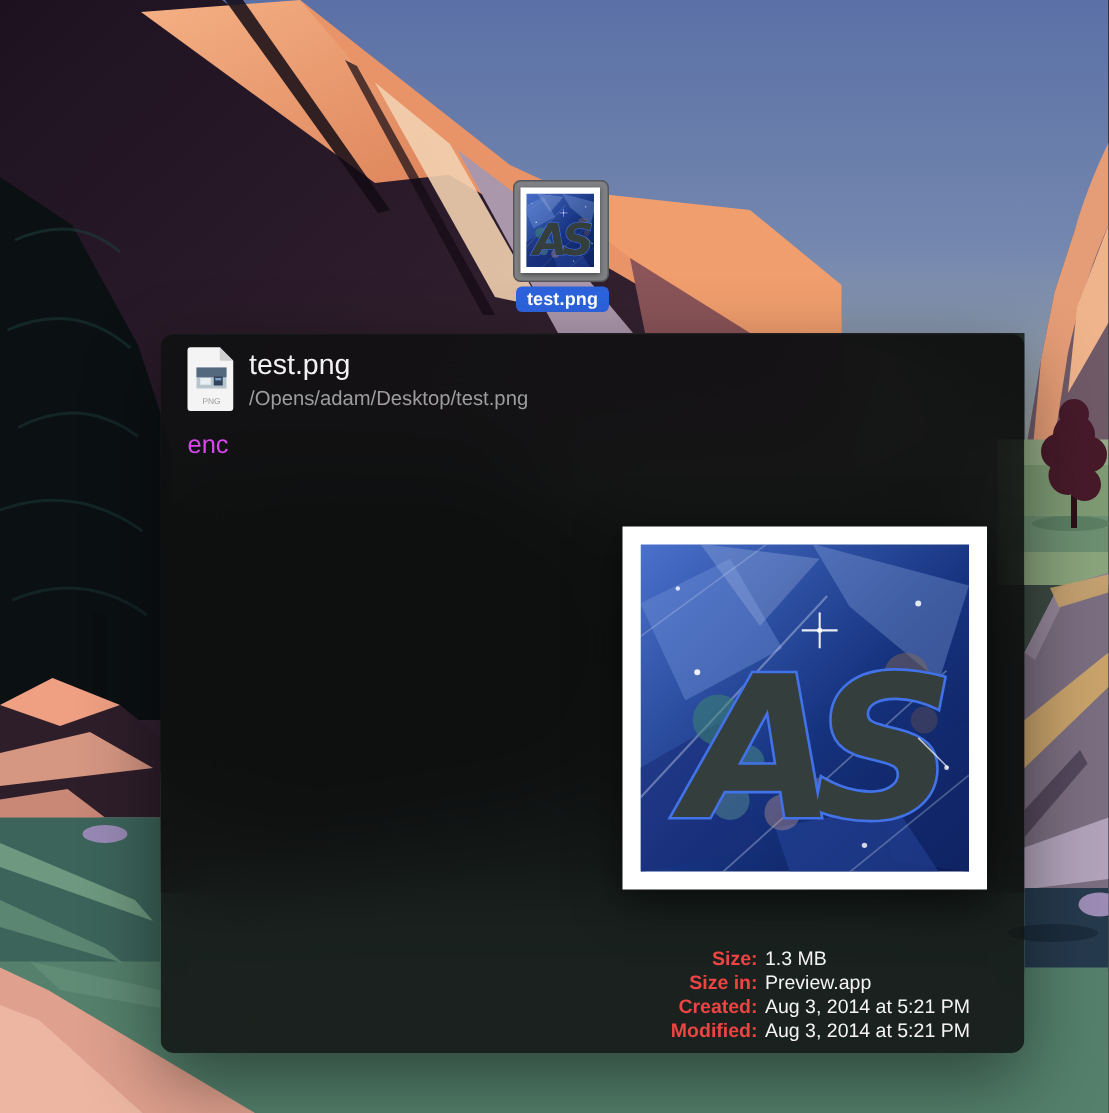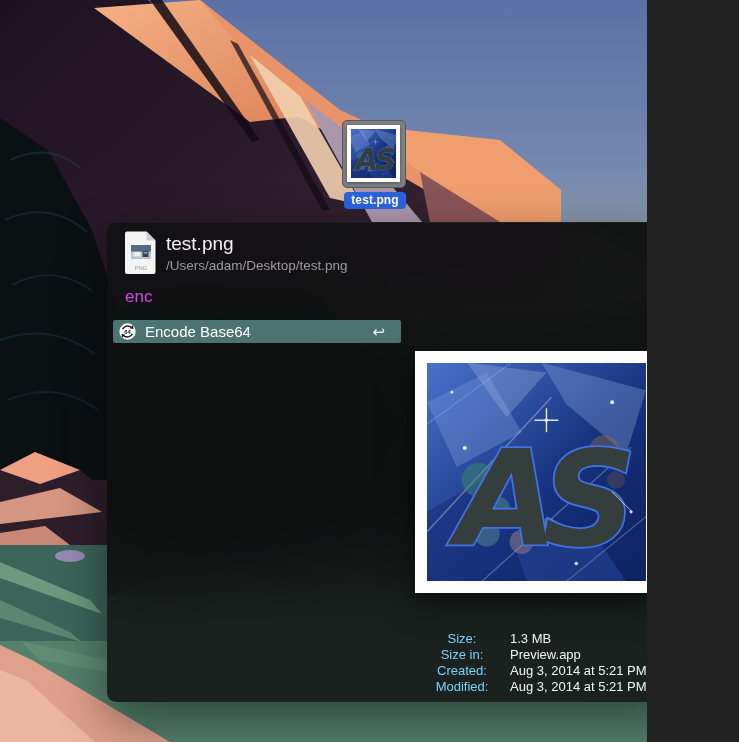--- a/index.html
+++ b/index.html
@@ -1,16 +1,16 @@
 <!DOCTYPE html>
 <html><head>
 <meta charset="utf-8">
 <style>
   html,body{margin:0;padding:0;background:#222;}
-  .stage{position:relative;width:647px;height:742px;overflow:hidden;
+  .stage{position:relative;width:739px;height:742px;overflow:hidden;
          font-family:"Liberation Sans", sans-serif;
          -webkit-font-smoothing:antialiased;}
   .stage svg.bg{position:absolute;left:0;top:0;}
 
   
   .desk-icon{position:absolute;left:342px;top:120px;width:64px;height:68px;}
   .desk-icon .sel-frame{position:absolute;inset:0;background:#7e8083;border:1px solid #55575a;border-radius:5px;}
   .desk-icon .img-frame{position:absolute;left:5px;top:5px;width:45px;height:49px;background:#ffffff;padding:4px;box-shadow:0 1px 3px rgba(0,0,0,.4);}
   .desk-icon .img-frame svg{display:block;}
   .desk-label-wrap{position:absolute;left:325px;top:190px;width:100px;text-align:center;}
@@ -30,21 +30,21 @@
   .action-row{position:absolute;left:6px;top:97px;width:272px;height:23px;background:#4c736f;
               border-radius:2px;display:flex;align-items:center;padding:0 10px 0 6px;}
   .action-row .b64{width:17px;height:17px;flex:0 0 auto;}
   .action-row .lbl{color:#ffffff;font-size:15px;margin-left:9px;white-space:nowrap;}
   .action-row .ret{margin-left:auto;margin-right:6px;color:#f2f2f2;font-size:15px;line-height:1;}
   .preview{position:absolute;left:308px;top:128px;width:219px;height:218px;background:#fff;
            padding:12px;box-shadow:0 8px 28px rgba(0,0,0,.55);}
   .preview svg{display:block;}
   .meta{position:absolute;left:312px;top:408px;width:250px;font-size:13px;line-height:16px;}
   .meta .row{display:flex;}
-  .meta .k{width:86px;text-align:center;color:#7dd3fc;flex:0 0 auto;}
+  .meta .k{width:86px;text-align:right;color:#ef4444;flex:0 0 auto;font-weight:bold;}
   .meta .v{margin-left:5px;color:#f4f4f4;font-weight:500;white-space:nowrap;}
 </style>
 </head>
 <body>
 
 <div class="stage">
 
   <svg class="bg" width="739" height="742" viewBox="0 0 739 742">
     <defs>
       <linearGradient id="sky" x1="0" y1="0" x2="0" y2="1">
@@ -192,36 +192,24 @@
       <path d="M3,0.5 h19.5 l9,9 v31.5 a2,2 0 0 1 -2,2 h-26.5 a2,2 0 0 1 -2,-2 v-38.5 a2,2 0 0 1 2,-2 z" fill="#f4f4f4"></path>
       <path d="M22.5,0.5 l9,9 h-8 a1,1 0 0 1 -1,-1 z" fill="#cfcfcf"></path>
       <rect x="7" y="14" width="20" height="14" fill="#b8c4cc"></rect>
       <rect x="7" y="14" width="20" height="6.5" fill="#54687e"></rect>
       <rect x="9.5" y="21" width="7" height="4.5" fill="#e8eef2"></rect>
       <rect x="18.5" y="20" width="6" height="6" fill="#31435a"></rect>
       <rect x="19.5" y="21" width="4" height="1.6" fill="#7aa0c8"></rect>
       <text x="17" y="38.5" font-size="5.6" fill="#9a9a9a" text-anchor="middle" font-family="'Liberation Sans', sans-serif">PNG</text>
     </svg>
     <div class="hdr-title">test.png</div>
-    <div class="hdr-path">/Users/adam/Desktop/test.png</div>
+    <div class="hdr-path">/Opens/adam/Desktop/test.png</div>
 
     <div class="query">enc</div>
 
-    <div class="action-row">
-      <svg class="b64" viewBox="0 0 20 20">
-        <circle cx="10" cy="10" r="9.6" fill="#ffffff"></circle>
-        <path d="M4.2,7.4 A6.6,6.6 0 0 1 14.6,5.2" stroke="#141414" stroke-width="1.7" fill="none"></path>
-        <polygon points="16.4,2.6 17.0,7.2 12.6,6.1" fill="#141414"></polygon>
-        <path d="M15.8,12.6 A6.6,6.6 0 0 1 5.4,14.8" stroke="#141414" stroke-width="1.7" fill="none"></path>
-        <polygon points="3.6,17.4 3.0,12.8 7.4,13.9" fill="#141414"></polygon>
-        <text x="10" y="12.6" font-size="7" font-weight="bold" text-anchor="middle" fill="#141414" font-family="'Liberation Sans', sans-serif">64</text>
-      </svg>
-      <span class="lbl">Encode Base64</span>
-      <span class="ret">↩</span>
-    </div>
 
     <div class="preview">
       <svg width="219" height="218" viewBox="0 0 220 220" preserveAspectRatio="xMidYMid slice">
           <use href="#aslogo"></use>
         </svg>
     </div>
 
     <div class="meta">
       <div class="row">
         <span class="k">Size:</span>

